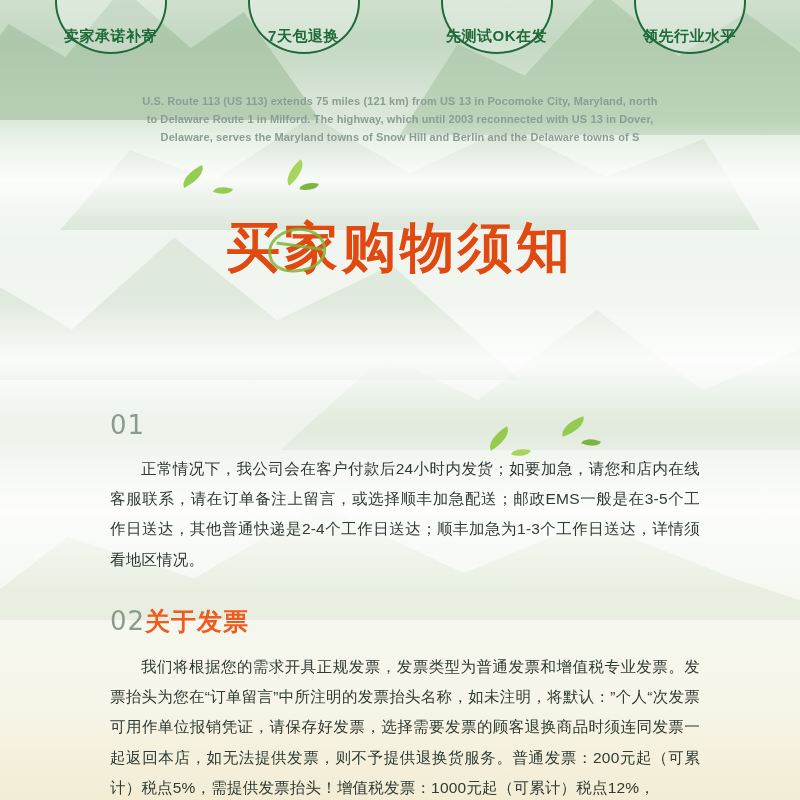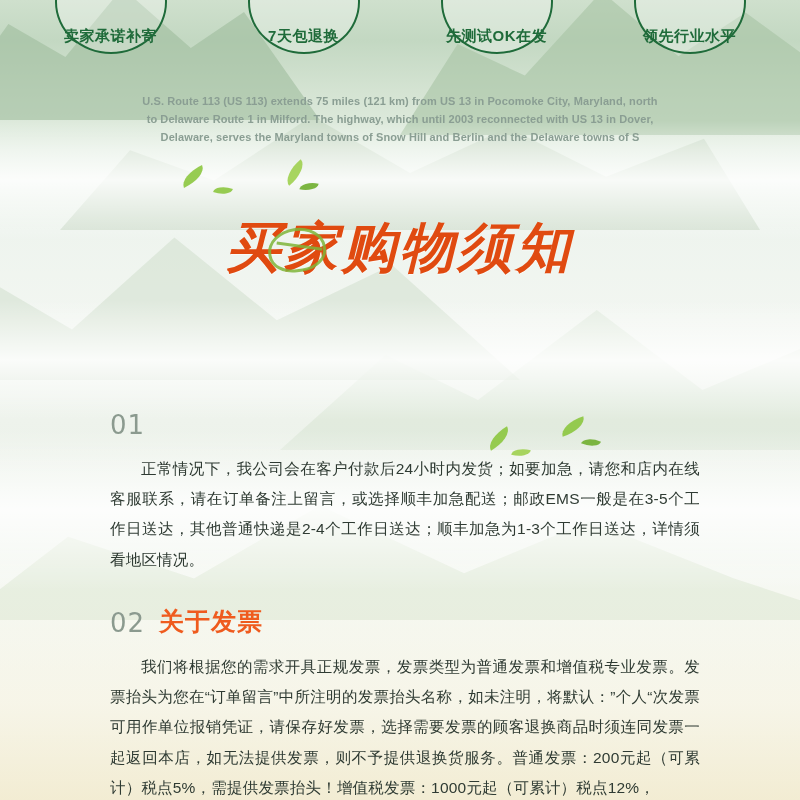--- a/index.html
+++ b/index.html
@@ -150,21 +150,20 @@
   .main-title {
     position: absolute;
     top: 212px; left: 0; right: 0;
     text-align: center;
     font-family: "DejaVu Sans", sans-serif;
     font-size: 54px;
     font-weight: bold;
     color: #e04a10;
     letter-spacing: 4px;
     text-shadow: 0 1px 0 rgba(255,255,255,.6);
-    font-style: italic;
   }
   .title-mark {
     position: absolute;
     top: 228px; left: 268px;
     width: 58px; height: 44px;
     border: 3px solid #7fb539;
     border-radius: 50% 50% 45% 45%;
     transform: rotate(-8deg);
     opacity: .85;
   }
@@ -178,22 +177,21 @@
   }
 
   
   .content {
     position: absolute;
     left: 110px; right: 100px;
     top: 410px;
   }
   .sec-head {
     display: flex;
-    align-items: flex-end;
-    gap: 14px;
+    align-items: center;
     margin-bottom: 14px;
   }
   .sec-num {
     font-family: "DejaVu Sans", sans-serif;
     font-size: 26px;
     color: #8b9a8f;
     letter-spacing: 1px;
   }
   .sec-title {
     font-size: 25px;

